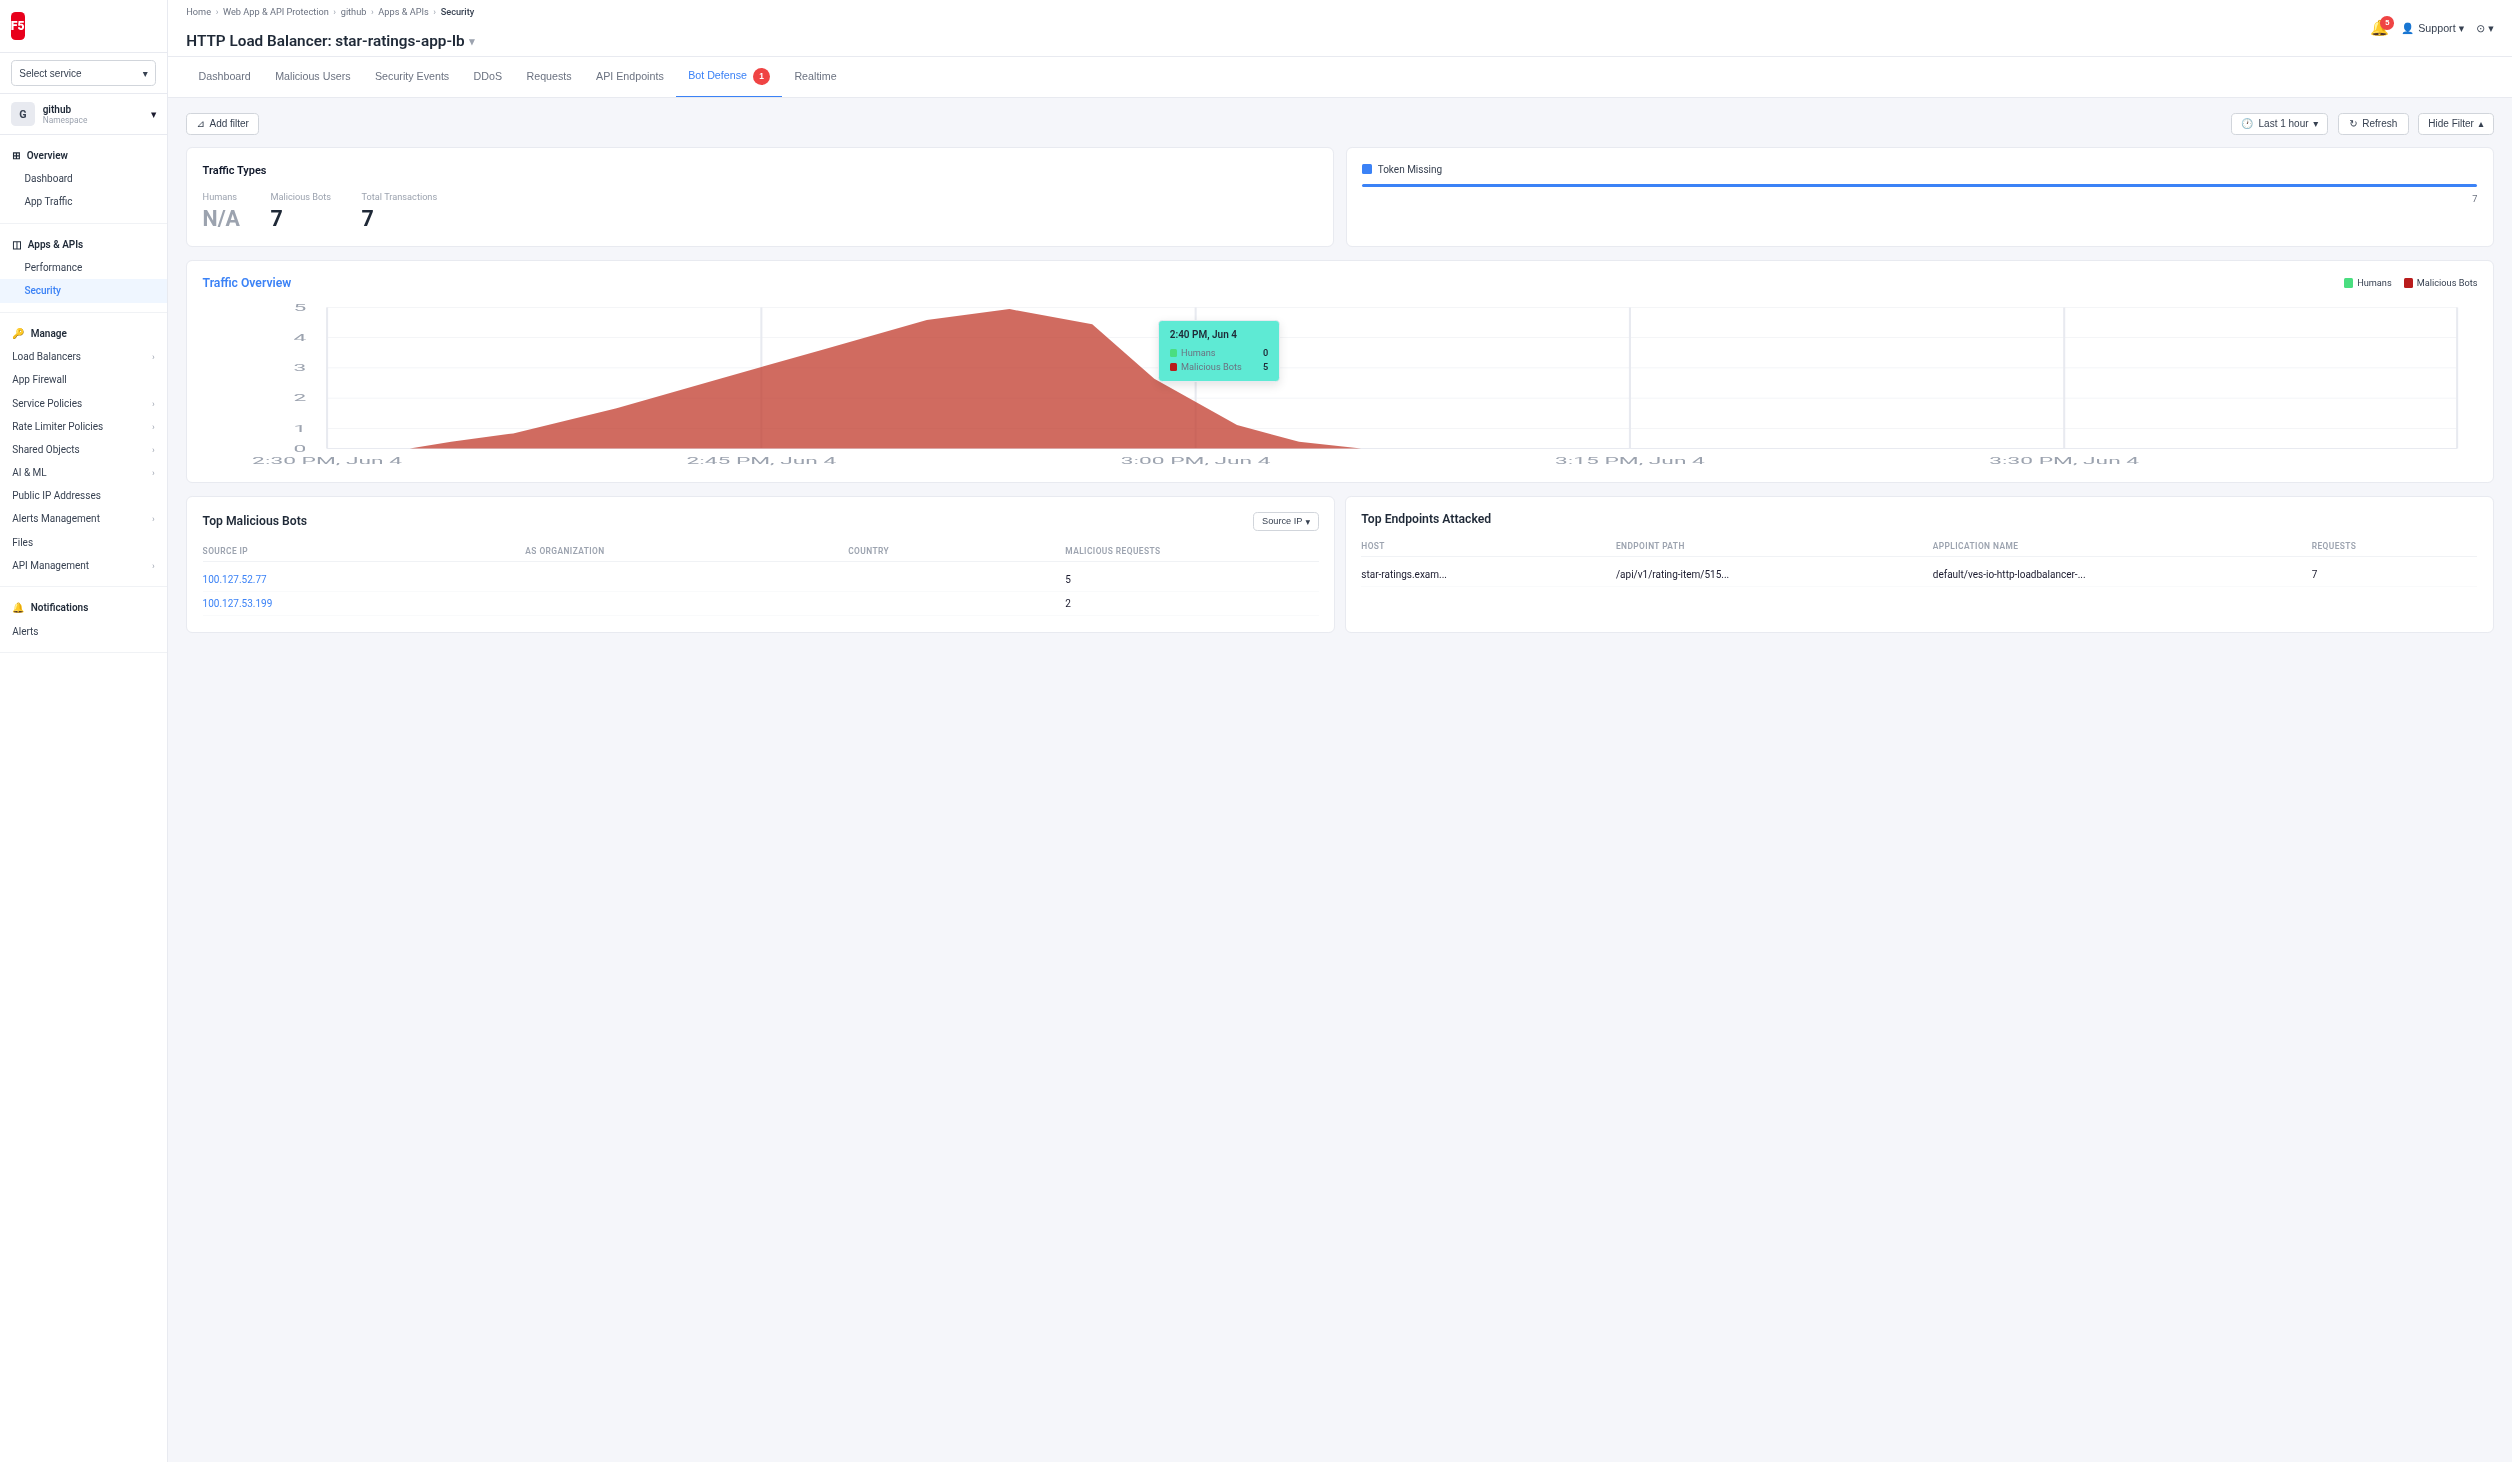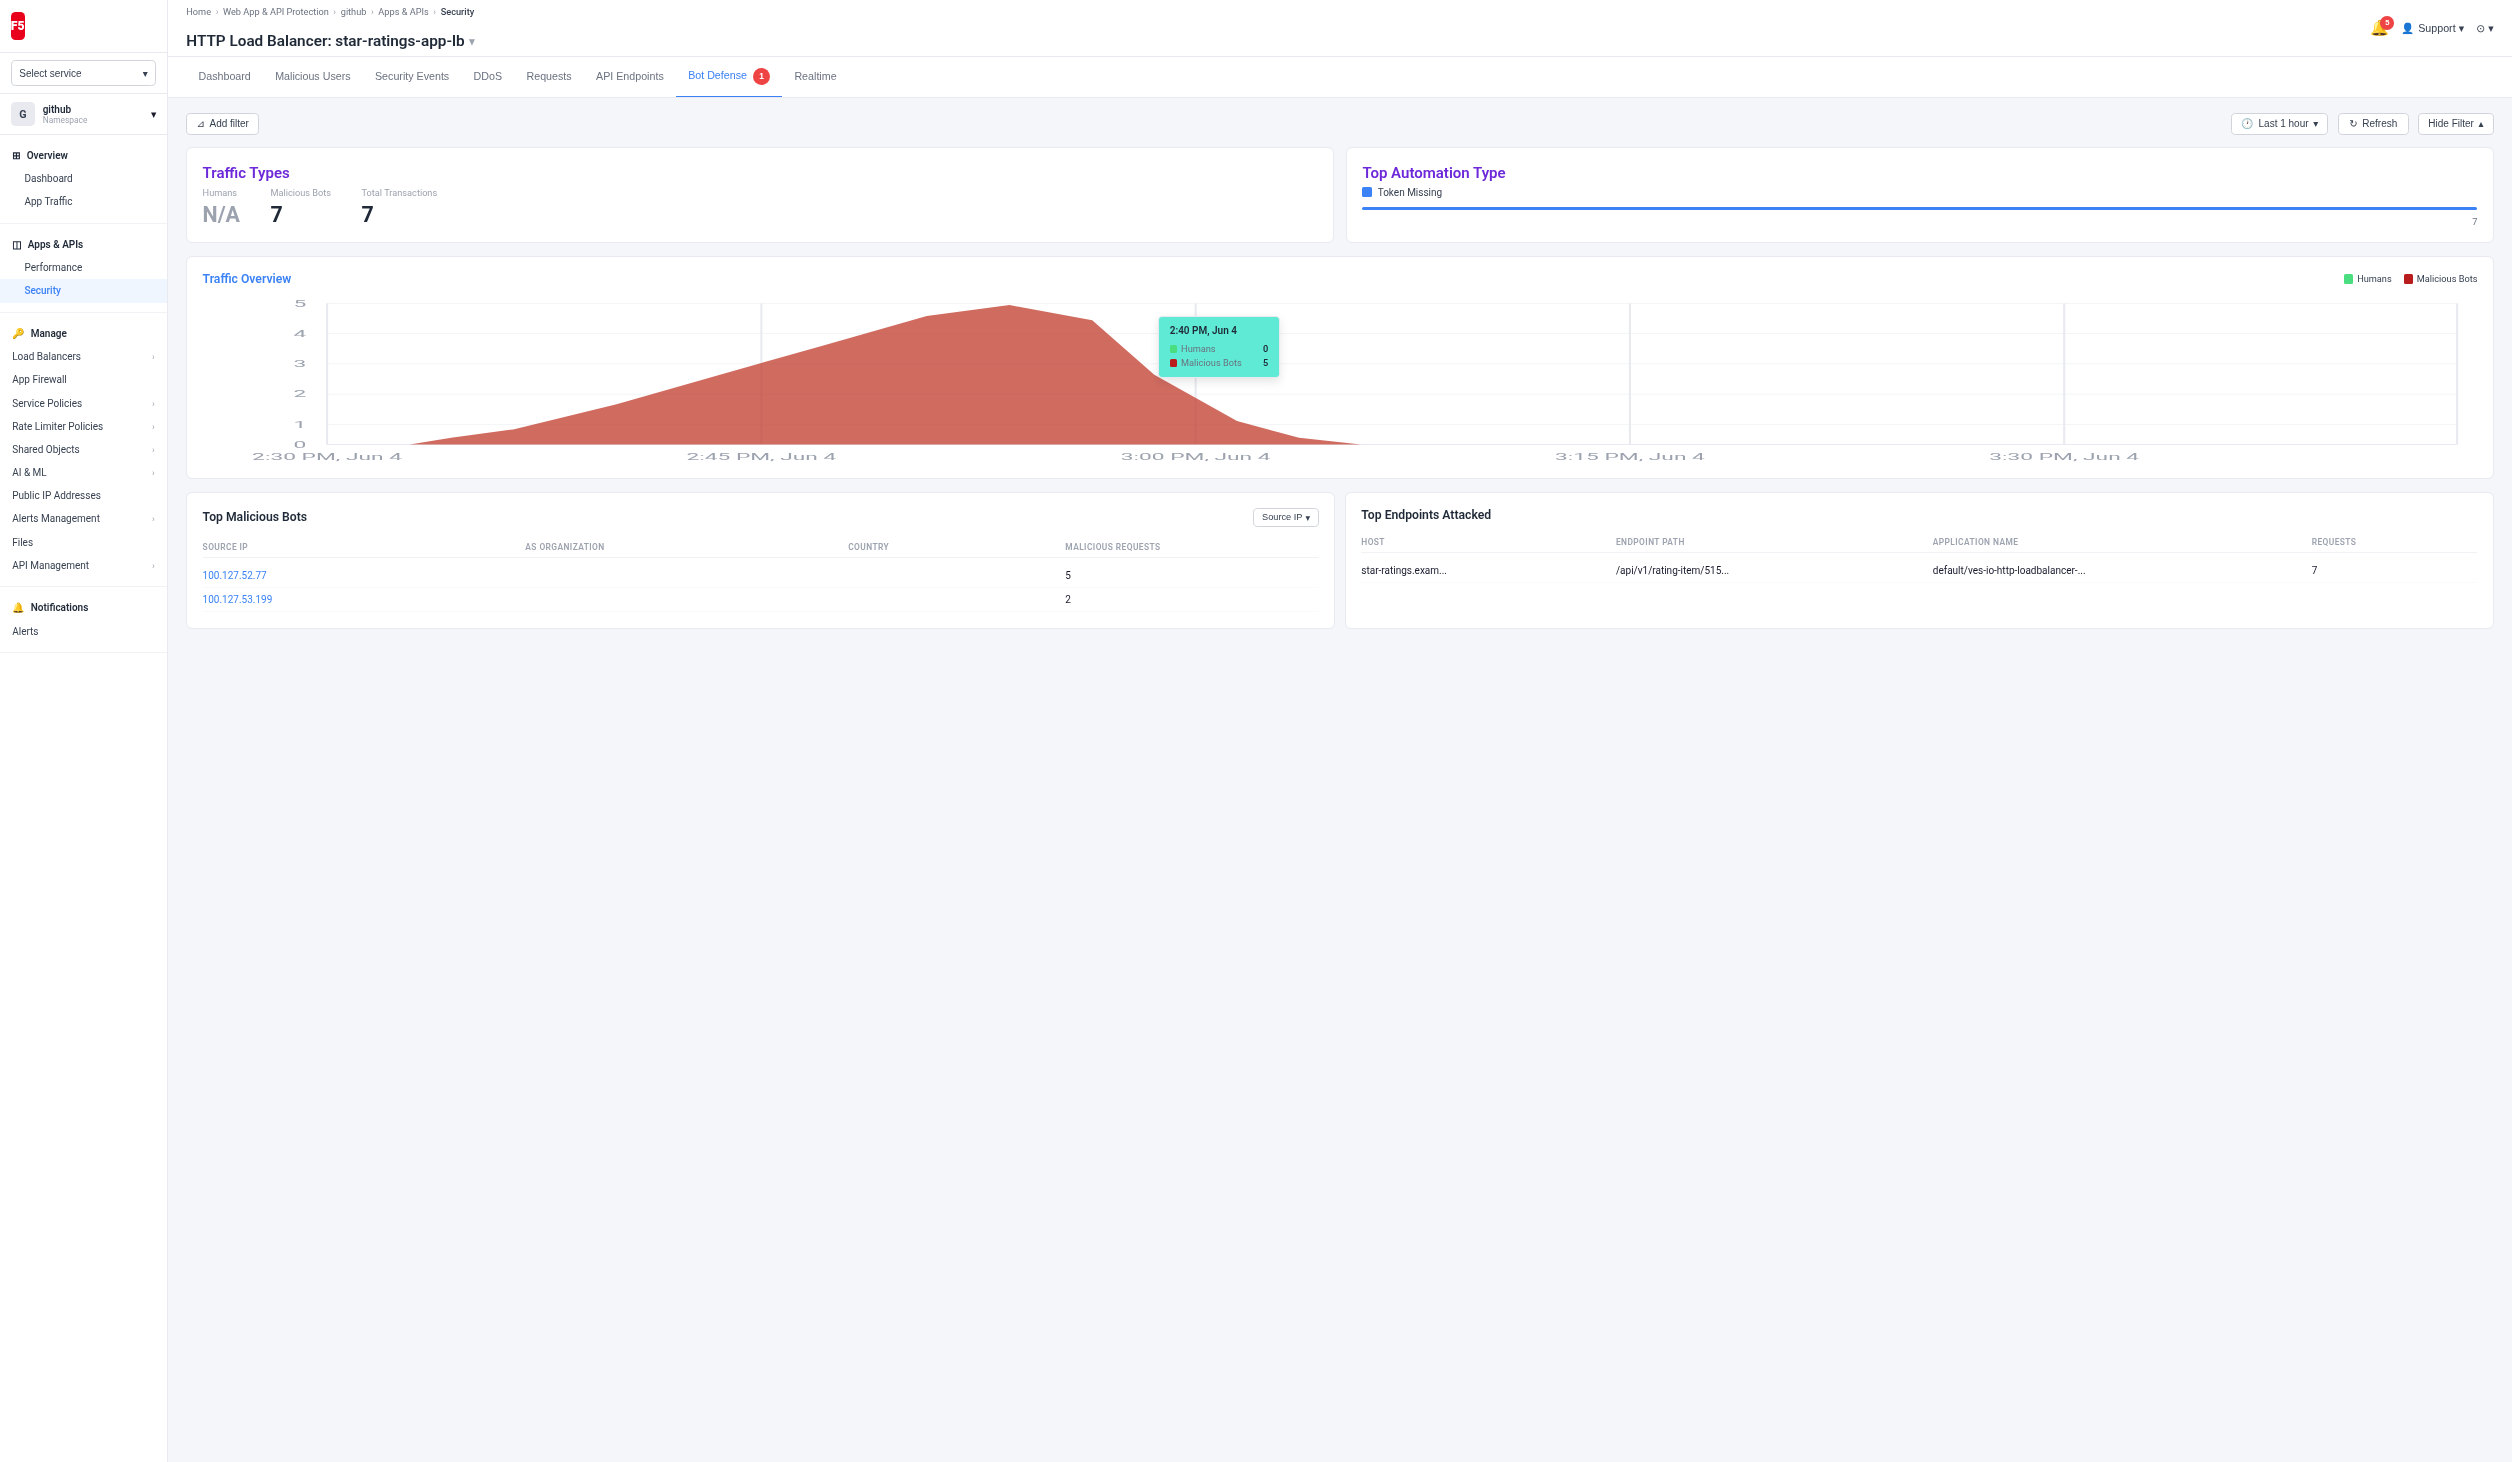--- a/index.html
+++ b/index.html
@@ -54,21 +54,21 @@
     .filter-left { display: flex; align-items: center; gap: 6.1px; }
     .add-filter-btn { display: flex; align-items: center; gap: 4.6px; padding: 4.6px 9.2px; border: 0.8px solid #d1d5db; border-radius: 4.6px; background: #fff; cursor: pointer; font-size: 10px; color: #374151; }
     .filter-right { display: flex; align-items: center; gap: 9.2px; }
     .time-selector { display: flex; align-items: center; gap: 4.6px; padding: 4.6px 9.2px; border: 0.8px solid #d1d5db; border-radius: 4.6px; background: #fff; cursor: pointer; font-size: 10px; color: #374151; }
     .refresh-btn { display: flex; align-items: center; gap: 4.6px; padding: 4.6px 10.7px; border: 0.8px solid #d1d5db; border-radius: 4.6px; background: #fff; cursor: pointer; font-size: 10px; color: #374151; }
     .hide-filter-btn { display: flex; align-items: center; gap: 4.6px; padding: 4.6px 9.2px; border: 0.8px solid #d1d5db; border-radius: 4.6px; background: #fff; cursor: pointer; font-size: 10px; color: #374151; }
 
     
     .cards-row { display: grid; grid-template-columns: 1fr 1fr; gap: 12.2px; margin-bottom: 12.2px; }
     .card { background: #fff; border-radius: 6.1px; border: 0.8px solid #e8eaf0; padding: 15.3px; }
-    .card-title { font-size: 15px; font-weight: 600; color: #6d28d9; margin-bottom: 5px; }
+    .card-title { font-size: 11px; font-weight: 600; color: #0f172a; margin-bottom: 14px; }
     .traffic-types-grid { display: flex; gap: 30.5px; }
     .traffic-stat { display: flex; flex-direction: column; }
     .stat-label { font-size: 9.2px; color: #9ca3af; margin-bottom: 4.6px; }
     .stat-value { font-size: 21.4px; font-weight: 700; color: #1f2937; }
     .stat-value.na { color: #9ca3af; }
 
     
     .automation-legend { display: flex; align-items: center; gap: 6.1px; margin-bottom: 9.2px; font-size: 10px; color: #374151; }
     .legend-dot { width: 9.2px; height: 9.2px; border-radius: 1.5px; }
     .automation-chart-area { position: relative; }
@@ -317,21 +317,20 @@
               <span class="stat-value">7</span>
             </div>
             <div class="traffic-stat">
               <span class="stat-label">Total Transactions</span>
               <span class="stat-value">7</span>
             </div>
           </div>
         </div>
 
         <div class="card">
-          <div class="card-title">Top Automation Type</div>
           <div class="automation-legend">
             <div class="legend-dot" style="background:#3b82f6;"></div>
             <span>Token Missing</span>
           </div>
           <div class="automation-chart-area">
             <div class="automation-line"></div>
             <div class="automation-value">7</div>
           </div>
         </div>
       </div>

